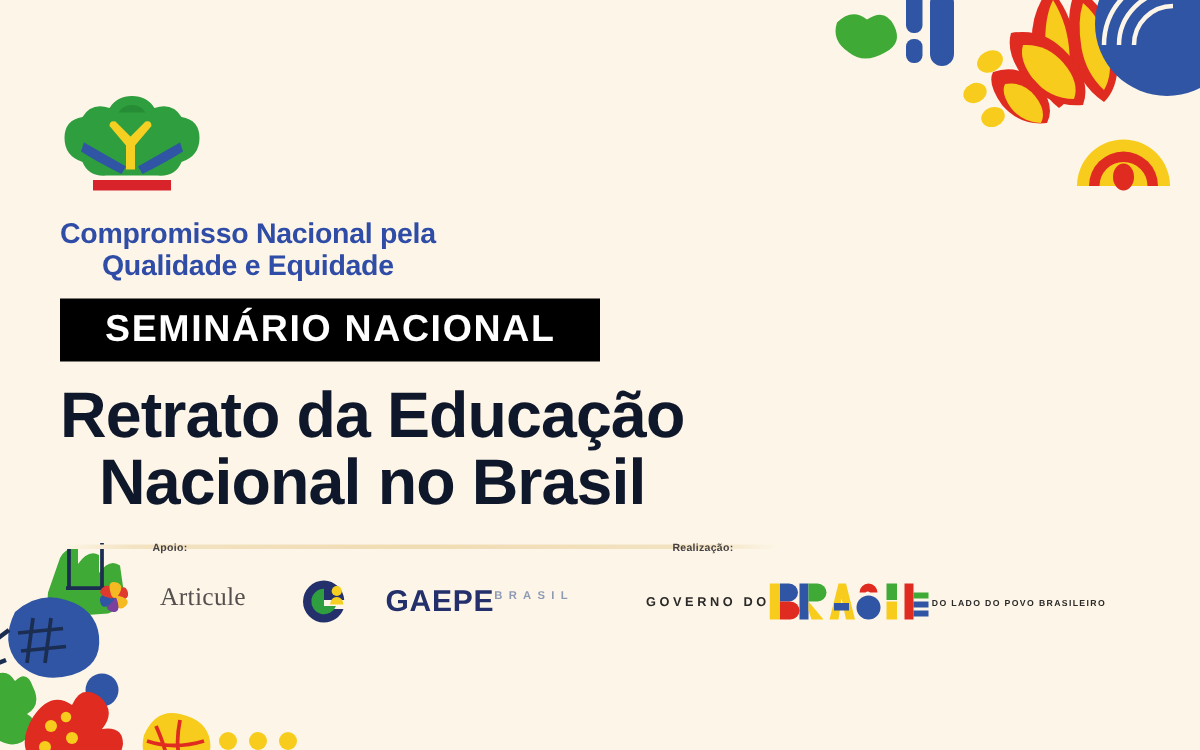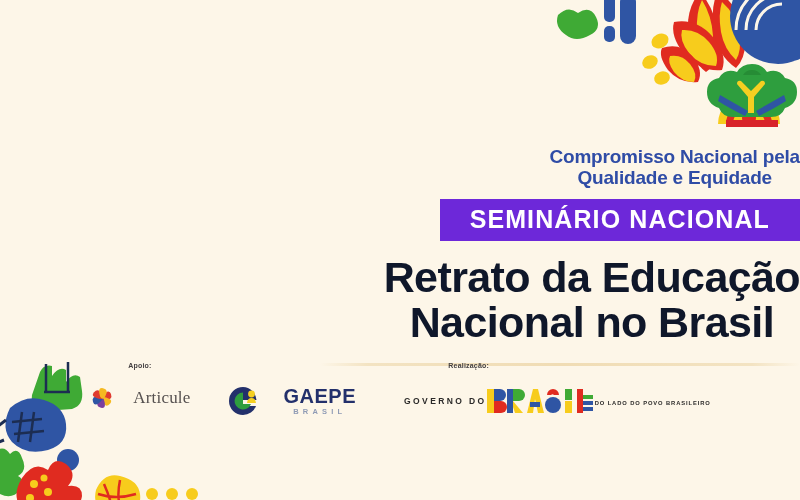--- a/index.html
+++ b/index.html
@@ -12,42 +12,42 @@
   .stage{position:absolute;inset:0;width:800px;height:500px;overflow:hidden;background:#fdf6e8;}
 
   
   .deco{position:absolute;pointer-events:none;}
   .deco-tr{top:0;right:0;width:250px;height:130px;}
   .deco-bl{bottom:0;left:0;width:230px;height:150px;}
 
   
   .content{
     position:absolute;left:0;right:0;top:0;
-    display:flex;flex-direction:column;align-items:flex-end;margin-left:40px;
+    display:flex;flex-direction:column;align-items:flex-start;margin-left:40px;
   }
 
   .logo-mark{margin-top:62px;width:96px;height:78px;}
 
   .brandline{
     color:#2f4ca6;
     font-weight:bold;
     font-size:19px;
     line-height:21px;
     text-align:center;
     letter-spacing:-0.2px;
     margin-top:6px;
   }
   .brandline .l3{
     display:block;font-size:17px;line-height:22px;margin-top:1px;
   }
   .brandline .thin{font-weight:normal;color:#6d81bd;}
 
   .banner{
     margin-top:11px;
-    background:#6d28d9;
+    background:#000000;
     color:#ffffff;
     font-weight:bold;
     font-size:25px;
     letter-spacing:1.1px;
     padding:6px 30px 8px 30px;
     line-height:28px;
   }
 
   .title{
     margin-top:14px;
@@ -78,21 +78,21 @@
   }
   .f-row{display:flex;align-items:center;}
 
   .articule{display:flex;align-items:center;gap:18px;}
   .articule-word{
     font-family:"Liberation Serif", serif;
     font-size:17px;color:#55504f;letter-spacing:.2px;
   }
 
   .gaepe{display:flex;align-items:center;gap:5px;}
-  .gaepe-text{display:flex;flex-direction:column;line-height:1;margin-left:20px;}
+  .gaepe-text{display:flex;flex-direction:row;line-height:1;margin-left:20px;}
   .gaepe-main{font-size:20px;font-weight:bold;color:#23306b;letter-spacing:.5px;}
   .gaepe-sub{font-size:7.5px;font-weight:bold;color:#8f9bb5;letter-spacing:4.2px;margin-top:2px;text-align:center;}
 
   .mec{
     font-size:10px;font-weight:bold;color:#3b3a39;
     letter-spacing:1.6px;line-height:13px;text-align:center;
   }
 
   .gov{display:flex;flex-direction:row;align-items:center;}
   .gov-top{font-size:8.5px;font-weight:bold;color:#2b2a29;letter-spacing:2.4px;}

